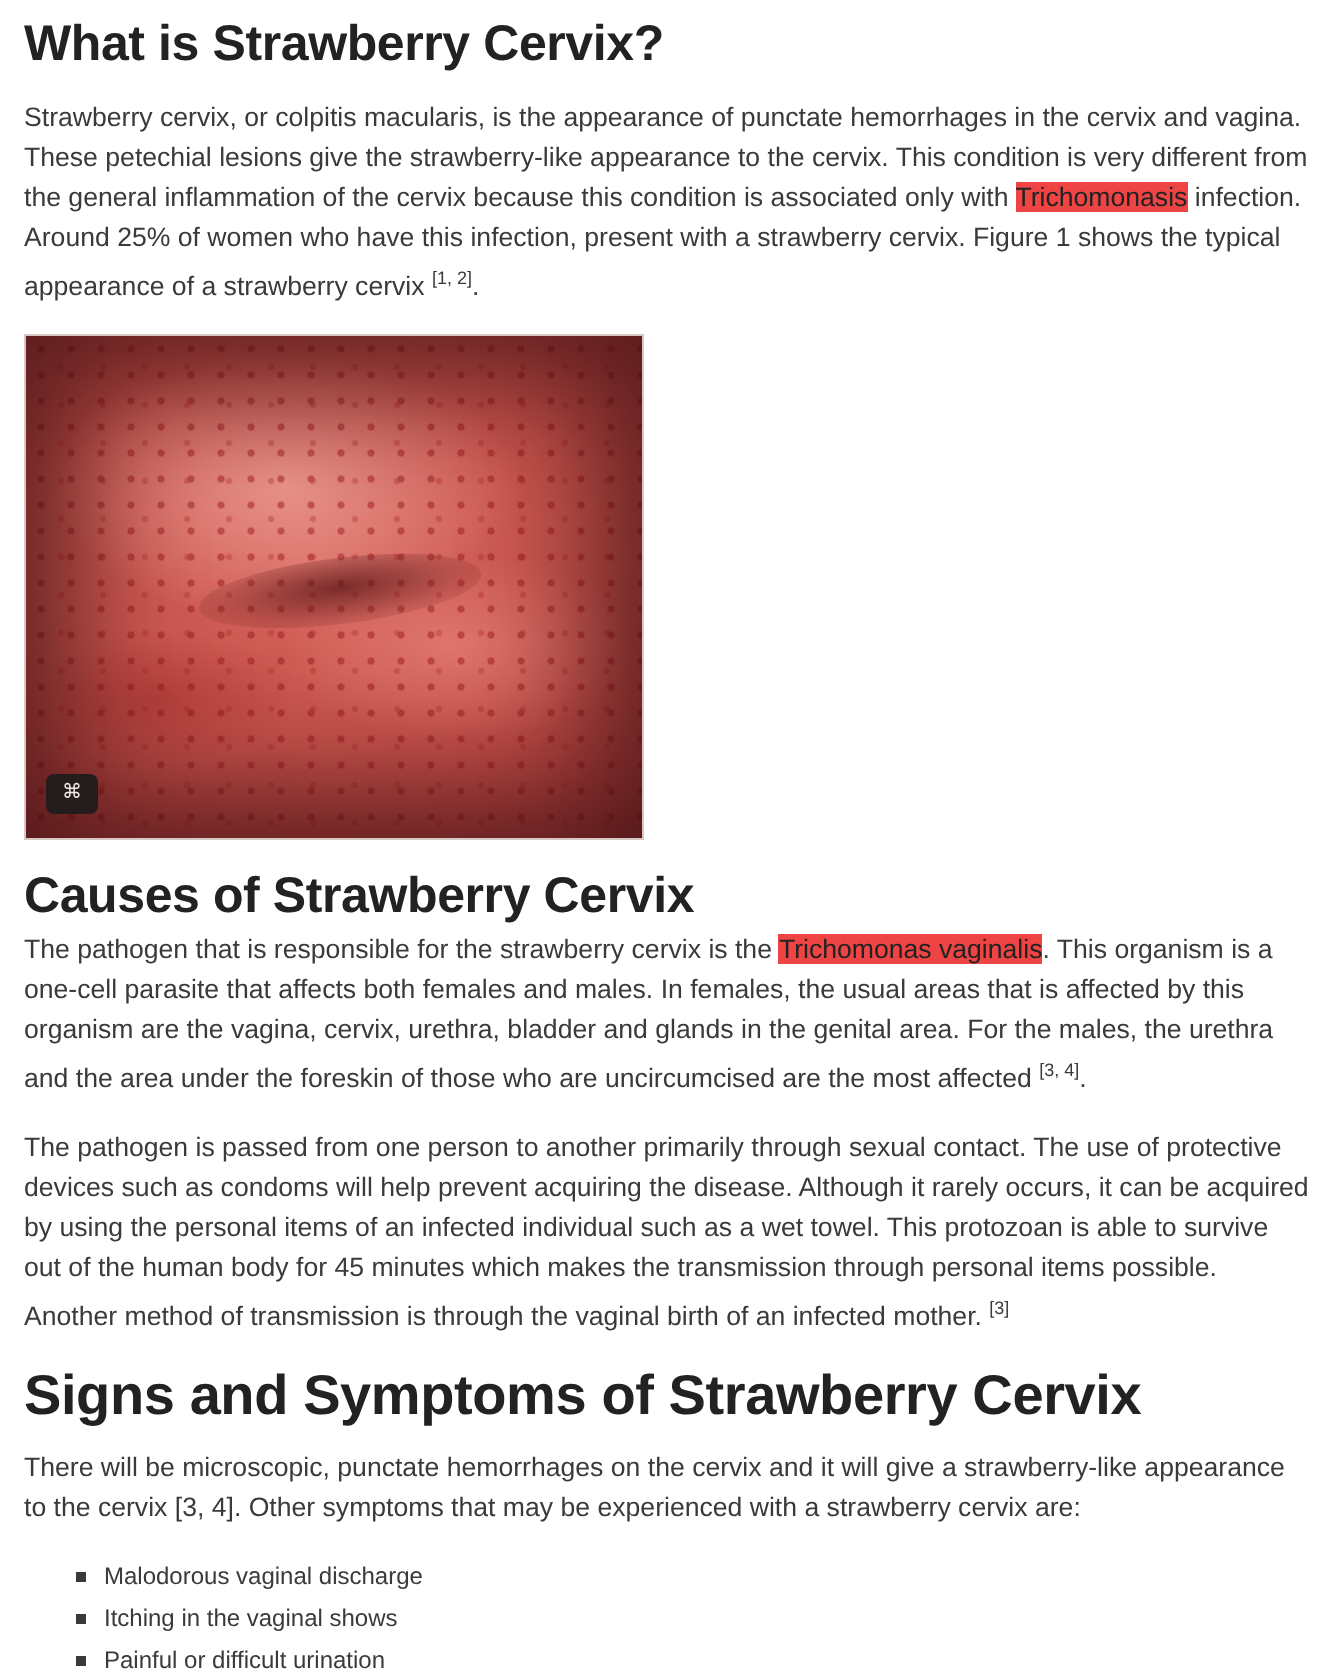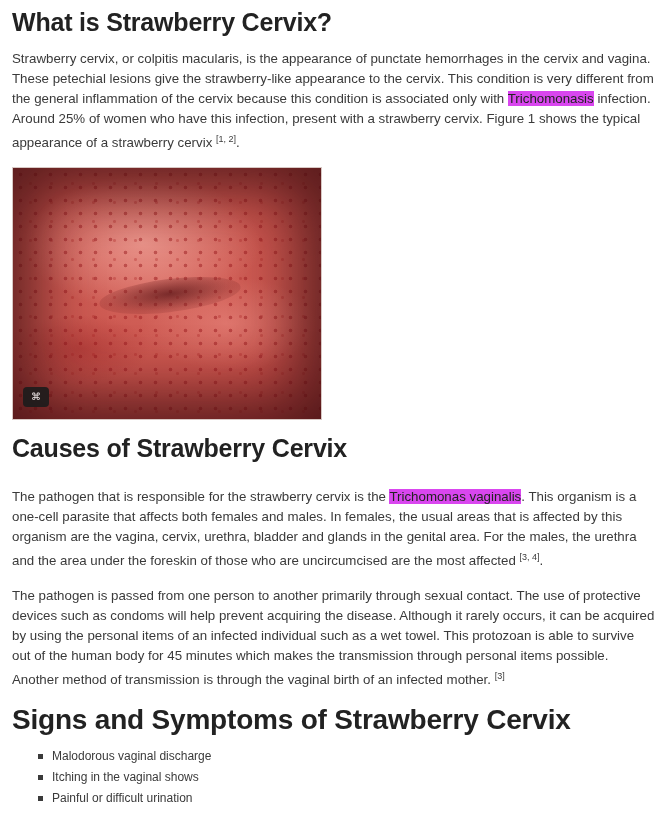--- a/index.html
+++ b/index.html
@@ -22,36 +22,36 @@
   h2.section-title {
     font-family: "Liberation Sans", sans-serif;
     font-size: 25px;
     font-weight: bold;
     color: #222222;
     margin: 8px 0 12px 0;
     letter-spacing: -0.2px;
   }
   h2.section-title.second {
     margin-top: 14px;
-    margin-bottom: 24px;
+    margin-bottom: 2px;
   }
   h2.section-title.third {
     font-size: 28px;
     margin-top: 14px;
     margin-bottom: 10px;
   }
   p.body-text {
     font-size: 13.3px;
     line-height: 20px;
     color: #3a3a3a;
     margin: 0 0 14px 0;
     text-align: left;
   }
   .hl {
-    background: #d946ef;
+    background: #ef4444;
     color: #222222;
   }
   sup.ref {
     font-size: 9px;
     vertical-align: super;
     color: #3a3a3a;
   }
   .figure {
     width: 310px;
     height: 253px;
@@ -149,20 +149,21 @@
   </div>
 
   <h2 class="section-title second">Causes of Strawberry Cervix</h2>
 
   <p class="body-text"><span>The pathogen that is responsible for the strawberry cervix is the </span><span class="hl">Trichomonas vaginalis</span><span>. This organism is a one-cell parasite that affects both females and males. In females, the usual areas that is affected by this organism are the vagina, cervix, urethra, bladder and glands in the genital area. For the males, the urethra and the area under the foreskin of those who are uncircumcised are the most affected </span><sup class="ref">[3, 4]</sup><span>.</span></p>
 
   <p class="body-text"><span>The pathogen is passed from one person to another primarily through sexual contact. The use of protective devices such as condoms will help prevent acquiring the disease. Although it rarely occurs, it can be acquired by using the personal items of an infected individual such as a wet towel. This protozoan is able to survive out of the human body for 45 minutes which makes the transmission through personal items possible. Another method of transmission is through the vaginal birth of an infected mother. </span><sup class="ref">[3]</sup></p>
 
   <h2 class="section-title third">Signs and Symptoms of Strawberry Cervix</h2>
 
+  <p class="body-text"><span>There will be microscopic, punctate hemorrhages on the cervix and it will give a strawberry-like appearance to the cervix [3, 4]. Other symptoms that may be experienced with a strawberry cervix are:</span></p>
 
   <ul class="symptom-list">
     <li>Malodorous vaginal discharge</li>
     <li>Itching in the vaginal shows</li>
     <li>Painful or difficult urination</li>
   </ul>
 
 </div>
 
 </body></html>

